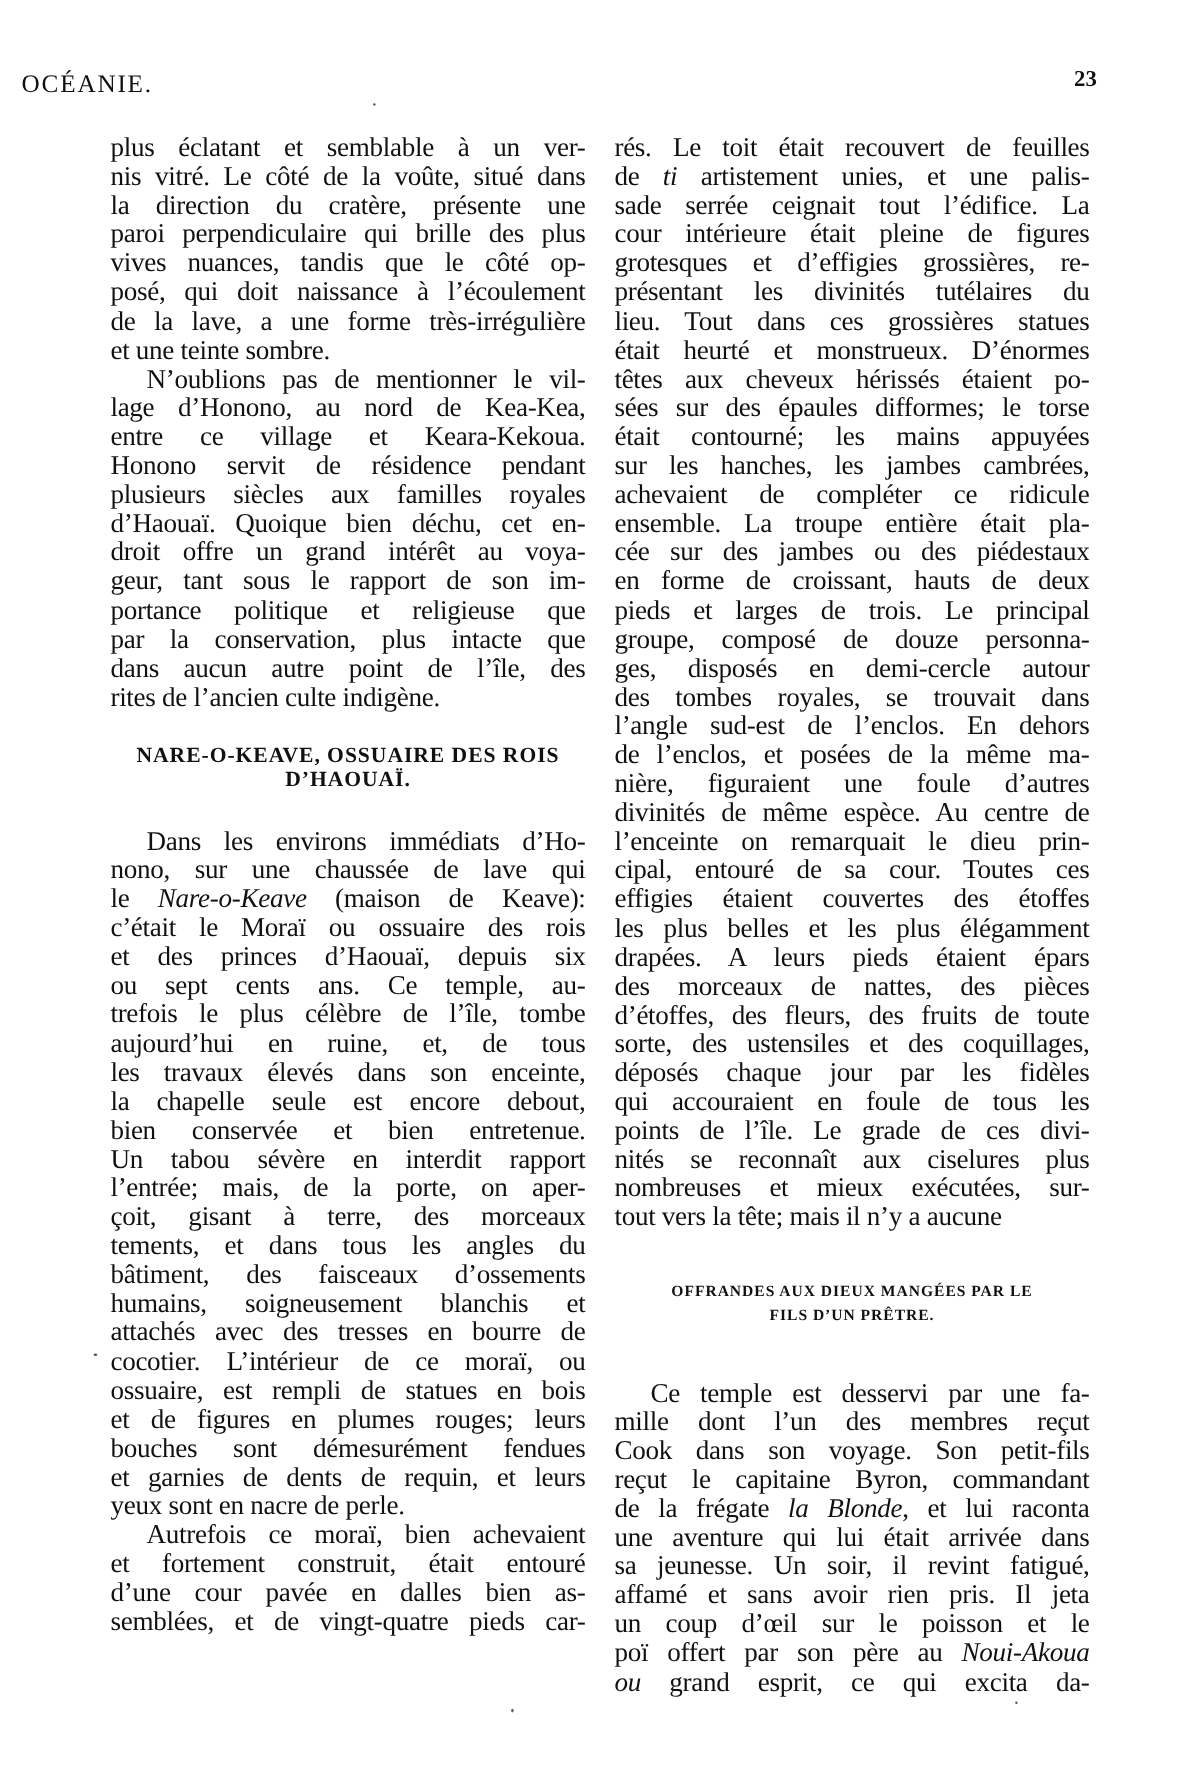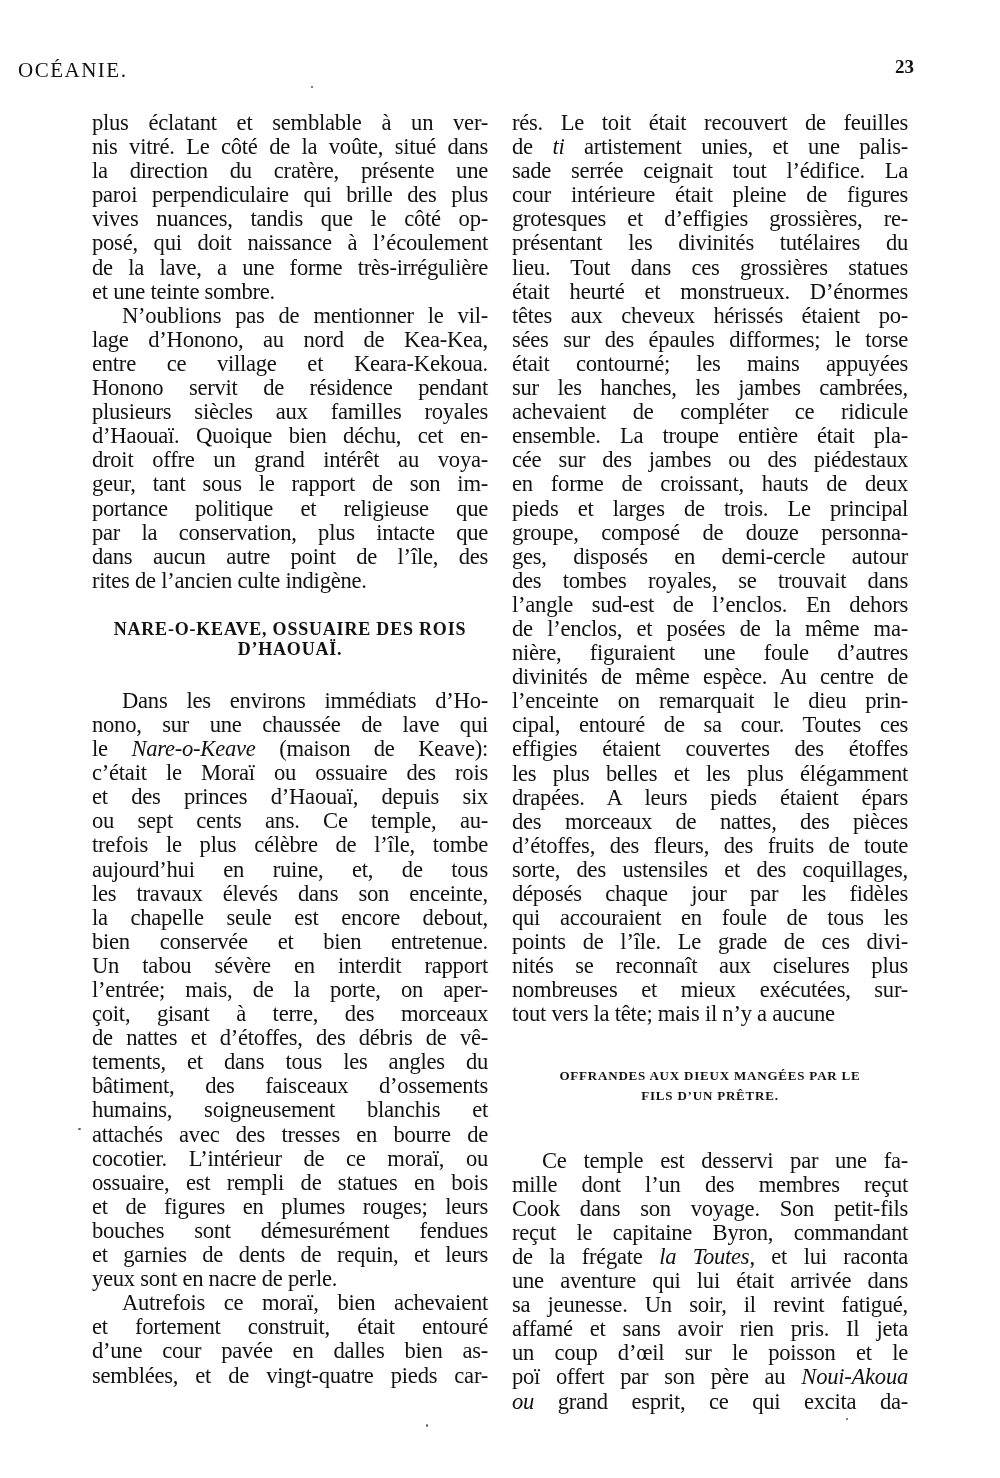--- a/index.html
+++ b/index.html
@@ -74,21 +74,20 @@
     <span class="line">et des princes d’Haouaï, depuis six</span>
     <span class="line">ou sept cents ans. Ce temple, au-</span>
     <span class="line">trefois le plus célèbre de l’île, tombe</span>
     <span class="line">aujourd’hui en ruine, et, de tous</span>
     <span class="line">les travaux élevés dans son enceinte,</span>
     <span class="line">la chapelle seule est encore debout,</span>
     <span class="line">bien conservée et bien entretenue.</span>
     <span class="line">Un tabou sévère en interdit rapport</span>
     <span class="line">l’entrée; mais, de la porte, on aper-</span>
     <span class="line">çoit, gisant à terre, des morceaux</span>
-    <span class="line">de nattes et d’étoffes, des débris de vê-</span>
     <span class="line">tements, et dans tous les angles du</span>
     <span class="line">bâtiment, des faisceaux d’ossements</span>
     <span class="line">humains, soigneusement blanchis et</span>
     <span class="line">attachés avec des tresses en bourre de</span>
     <span class="line">cocotier. L’intérieur de ce moraï, ou</span>
     <span class="line">ossuaire, est rempli de statues en bois</span>
     <span class="line">et de figures en plumes rouges; leurs</span>
     <span class="line">bouches sont démesurément fendues</span>
     <span class="line">et garnies de dents de requin, et leurs</span>
     <span class="line last">yeux sont en nacre de perle.</span>
@@ -148,21 +147,21 @@
     <span class="heading-line">OFFRANDES AUX DIEUX MANGÉES PAR LE</span>
     <span class="heading-line">FILS D’UN PRÊTRE.</span>
   </h2>
   <div class="gap-after-heading"></div>
 
   <div>
     <span class="line indent">Ce temple est desservi par une fa-</span>
     <span class="line">mille dont l’un des membres reçut</span>
     <span class="line">Cook dans son voyage. Son petit-fils</span>
     <span class="line">reçut le capitaine Byron, commandant</span>
-    <span class="line"><span>de la frégate </span><i>la Toutes</i><span>, et lui raconta</span></span>
+    <span class="line"><span>de la frégate </span><i>la Blonde</i><span>, et lui raconta</span></span>
     <span class="line">une aventure qui lui était arrivée dans</span>
     <span class="line">sa jeunesse. Un soir, il revint fatigué,</span>
     <span class="line">affamé et sans avoir rien pris. Il jeta</span>
     <span class="line">un coup d’œil sur le poisson et le</span>
     <span class="line"><span>poï offert par son père au </span><i>Noui-Akoua</i></span>
     <span class="line"><i>ou</i><span> grand esprit, ce qui excita da-</span></span>
   </div>
 </section>
 
 <span class="speck" style="left:311px;top:86px;width:2px;height:2px;"></span>

